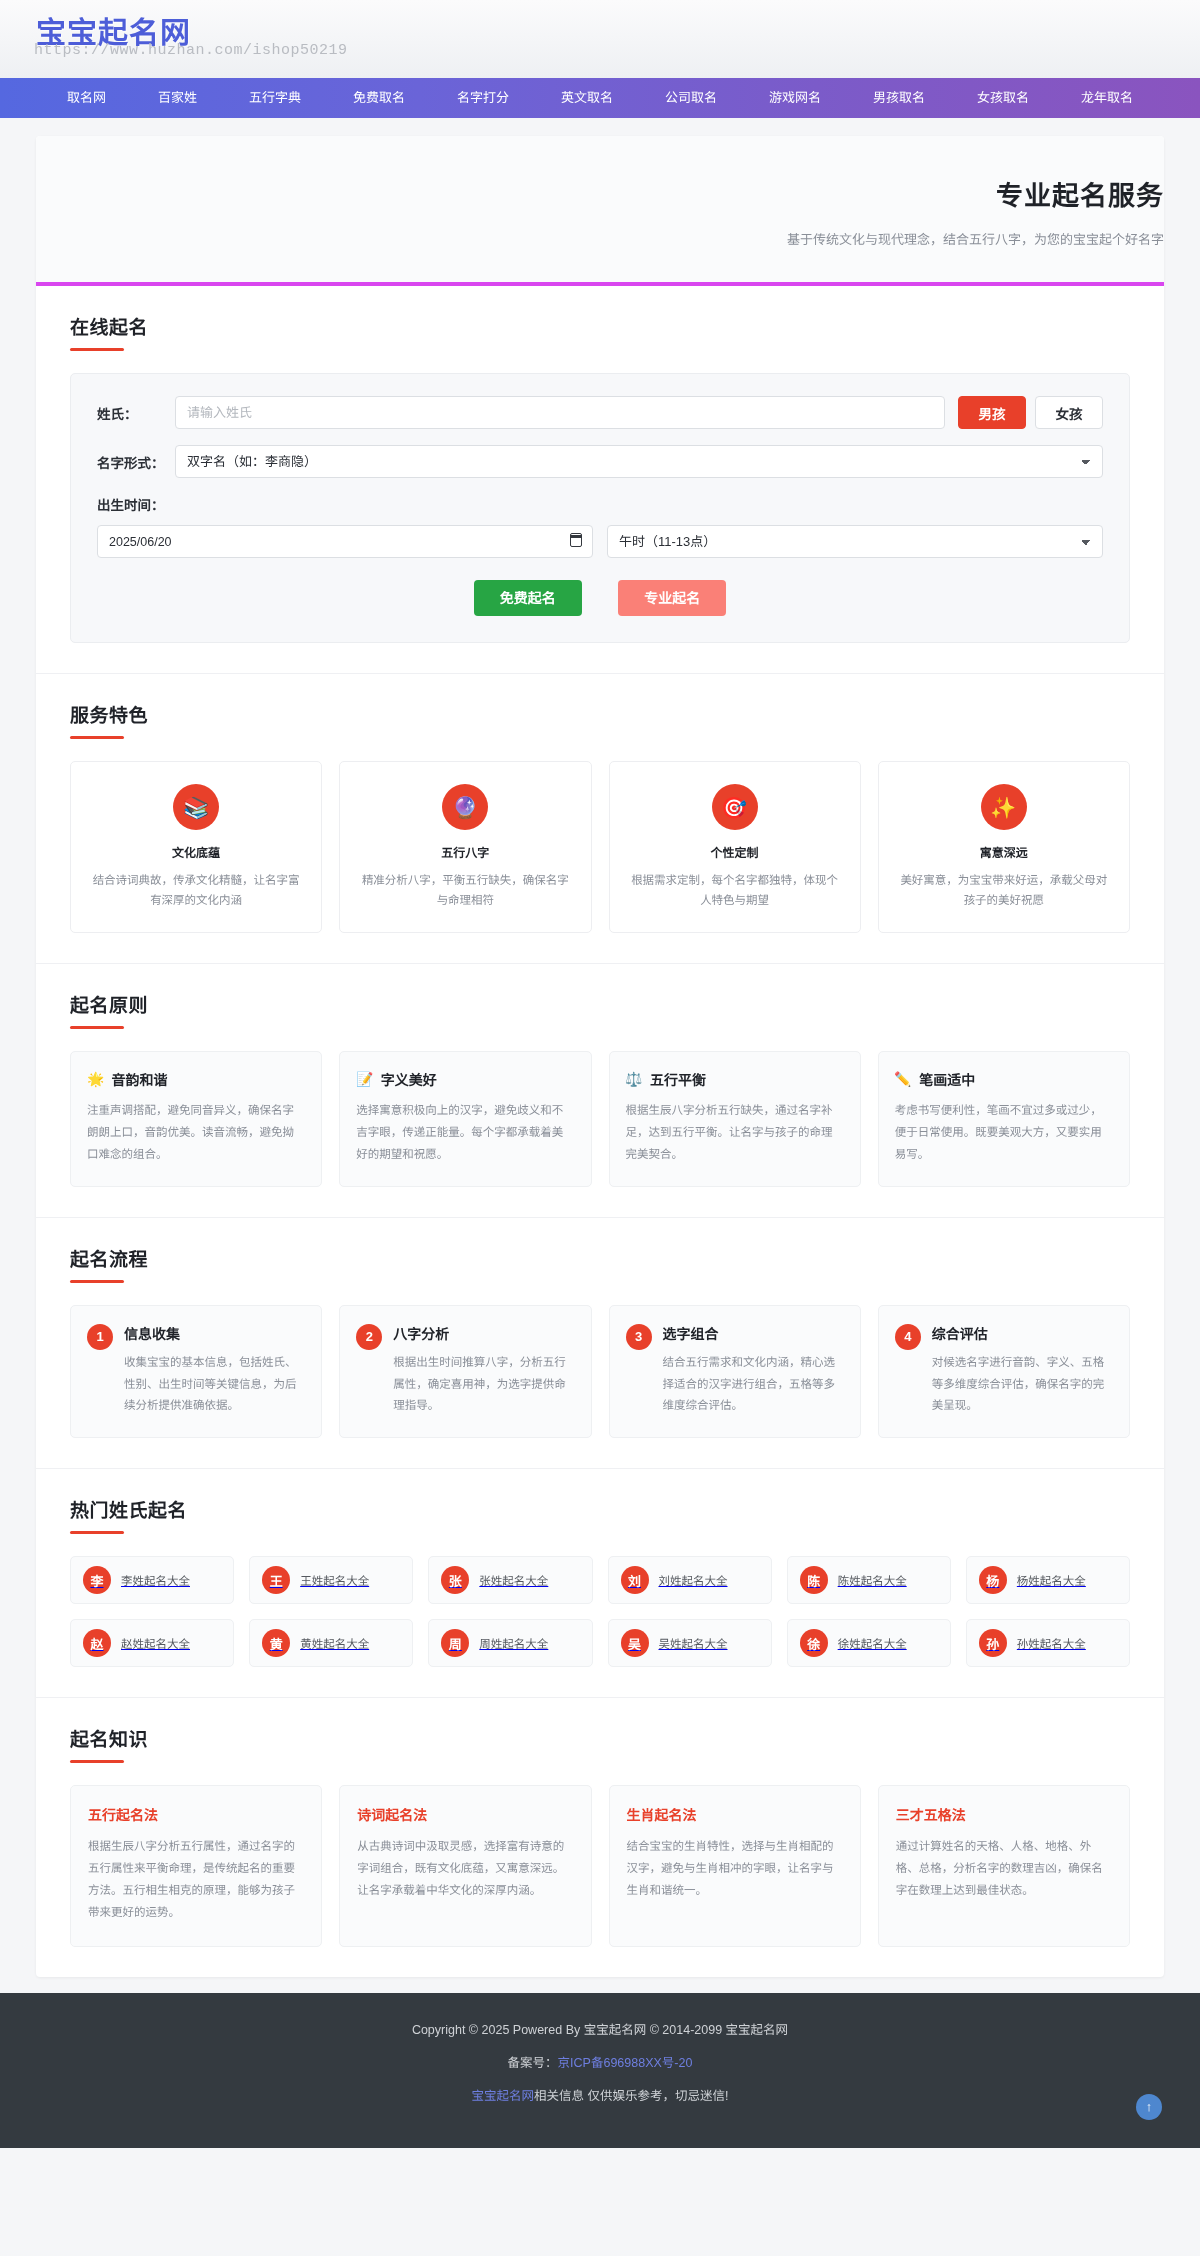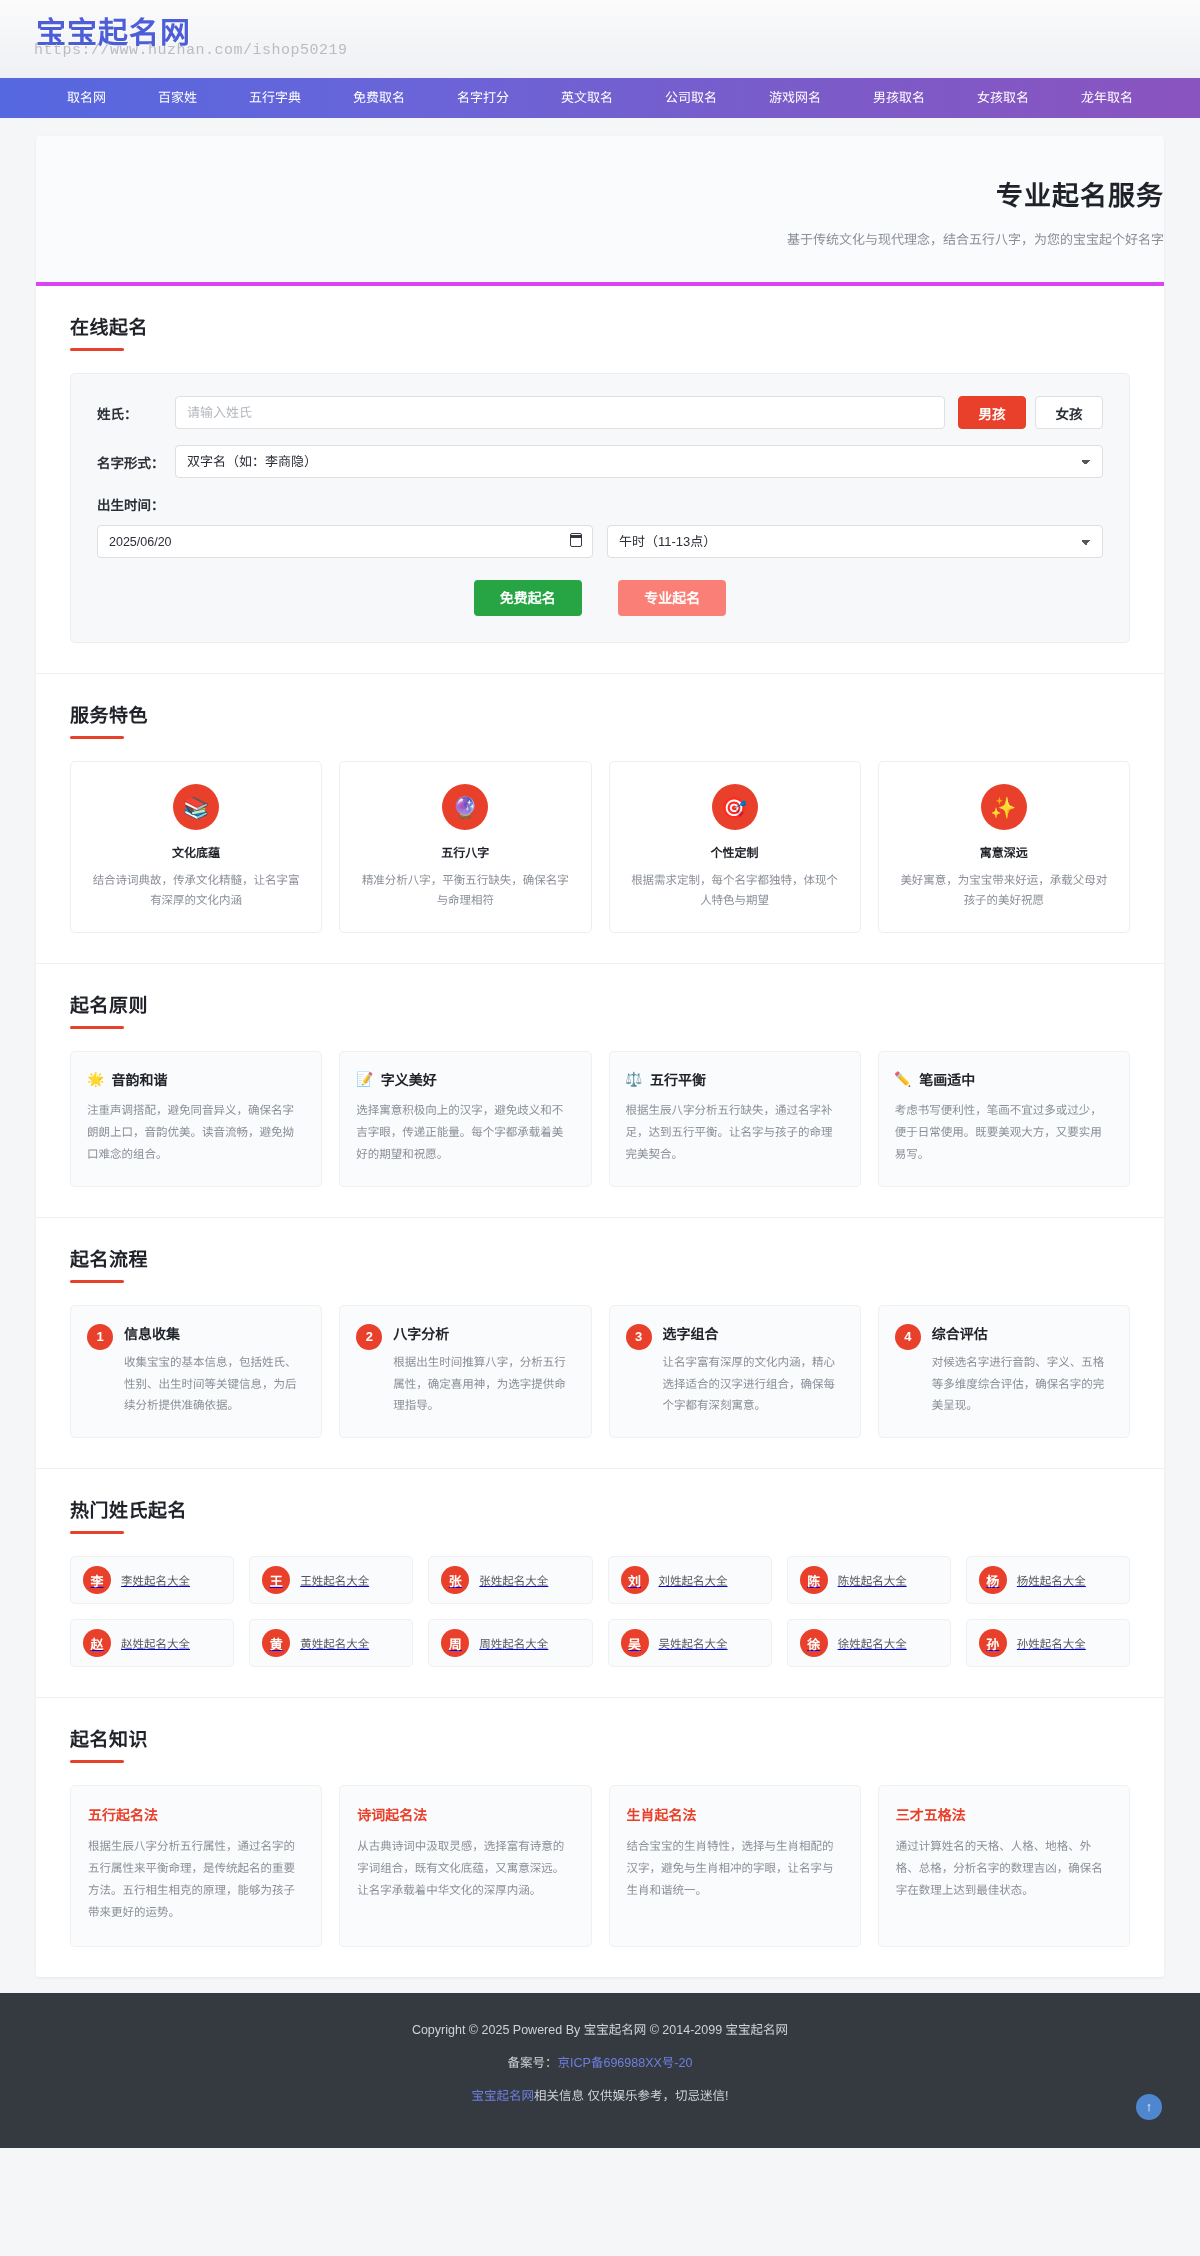--- a/index.html
+++ b/index.html
@@ -507,21 +507,21 @@
           <div class="snum">2</div>
           <div>
             <h3>八字分析</h3>
             <p>根据出生时间推算八字，分析五行属性，确定喜用神，为选字提供命理指导。</p>
           </div>
         </div>
         <div class="scard">
           <div class="snum">3</div>
           <div>
             <h3>选字组合</h3>
-            <p>让名字富有深厚的文化内涵，精心选择适合的汉字进行组合，确保每个字都有深刻寓意。</p>
+            <p>结合五行需求和文化内涵，精心选择适合的汉字进行组合，五格等多维度综合评估。</p>
           </div>
         </div>
         <div class="scard">
           <div class="snum">4</div>
           <div>
             <h3>综合评估</h3>
             <p>对候选名字进行音韵、字义、五格等多维度综合评估，确保名字的完美呈现。</p>
           </div>
         </div>
       </div>

